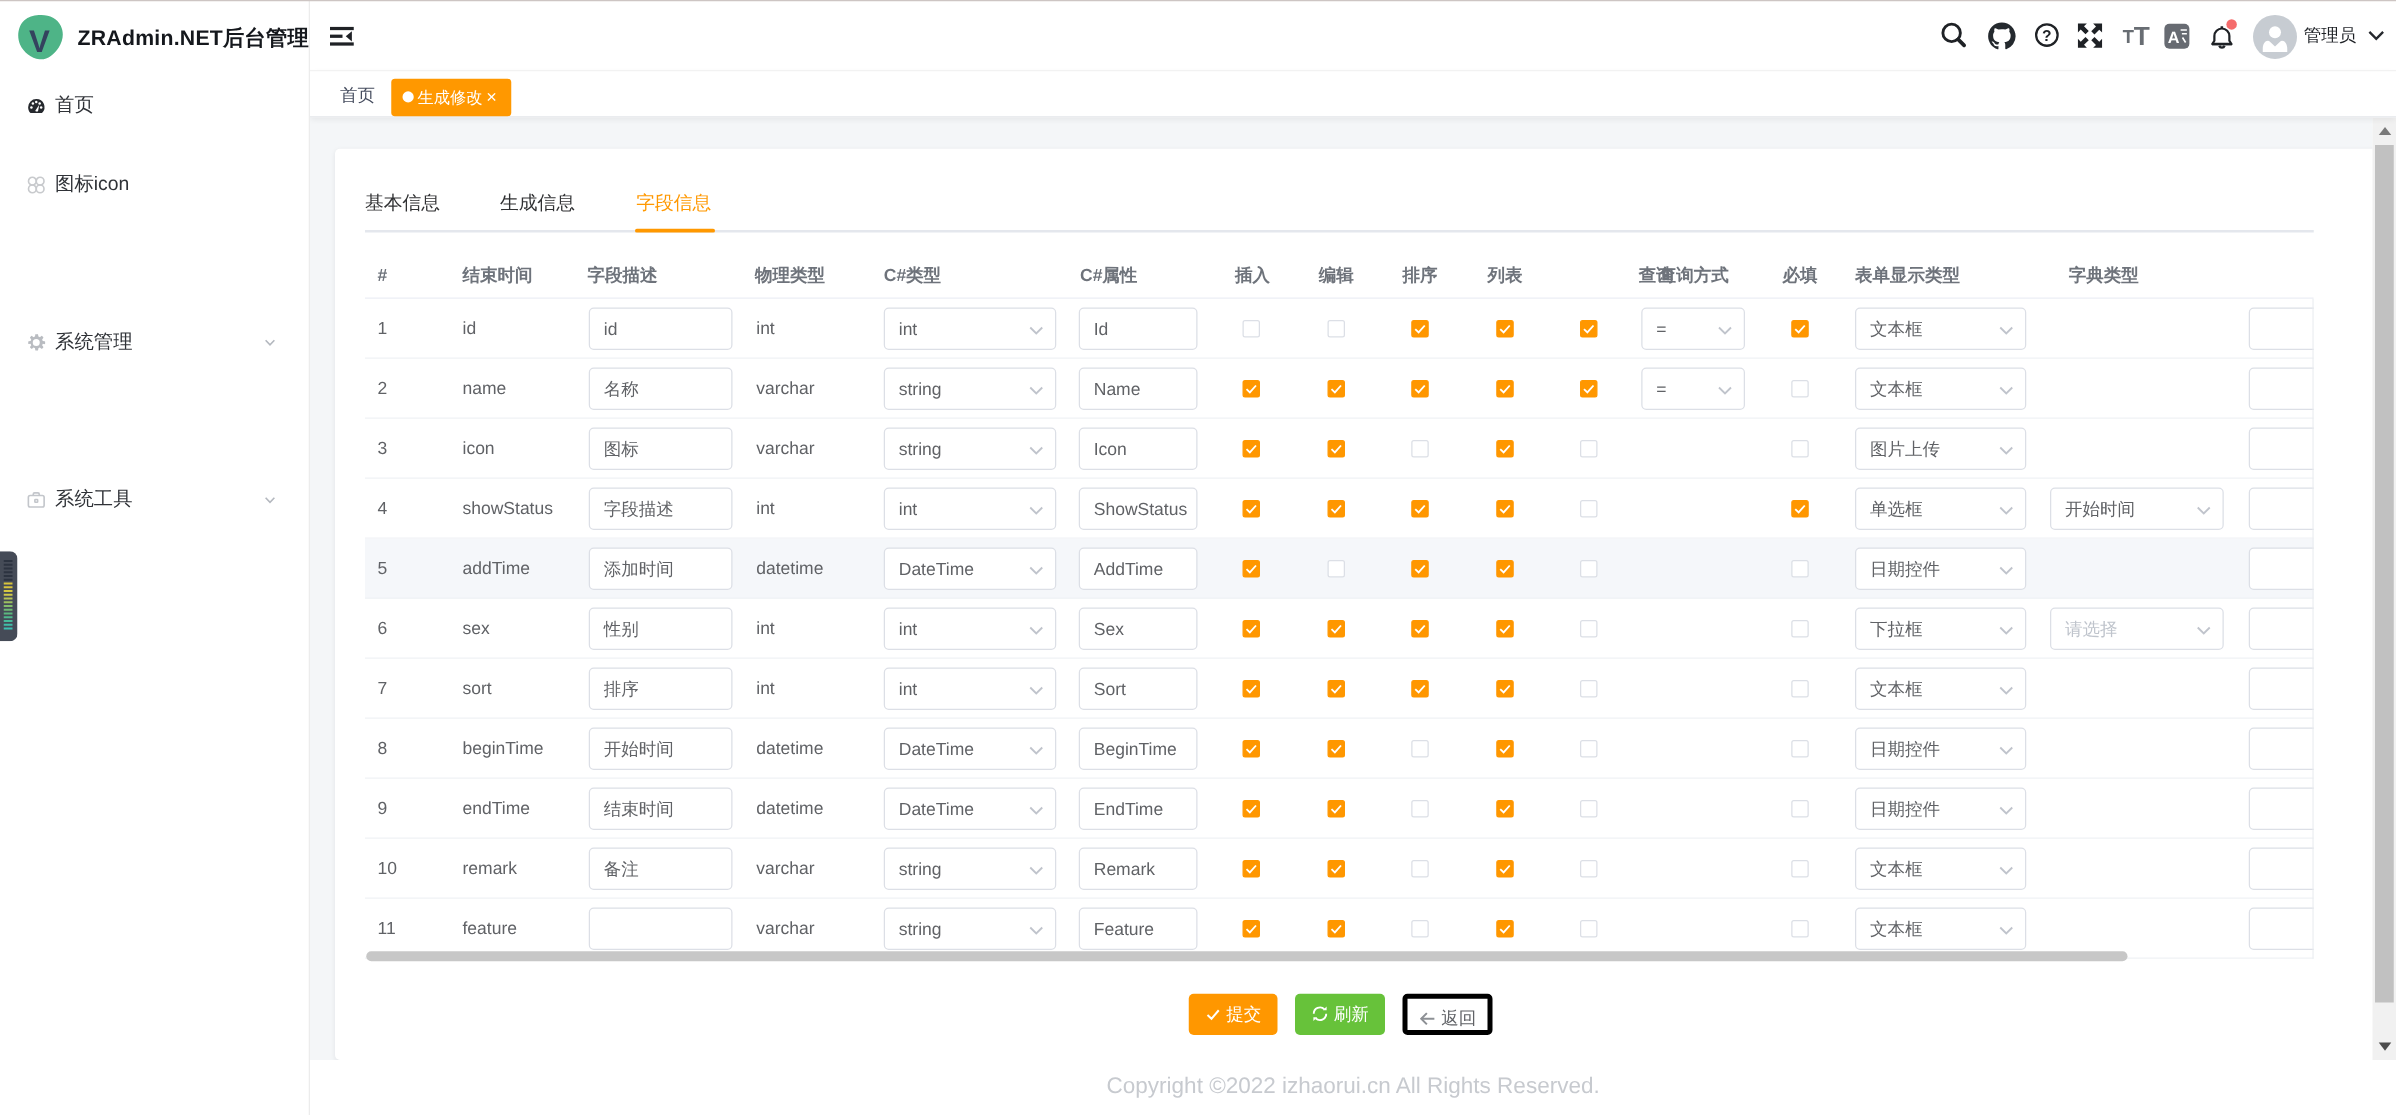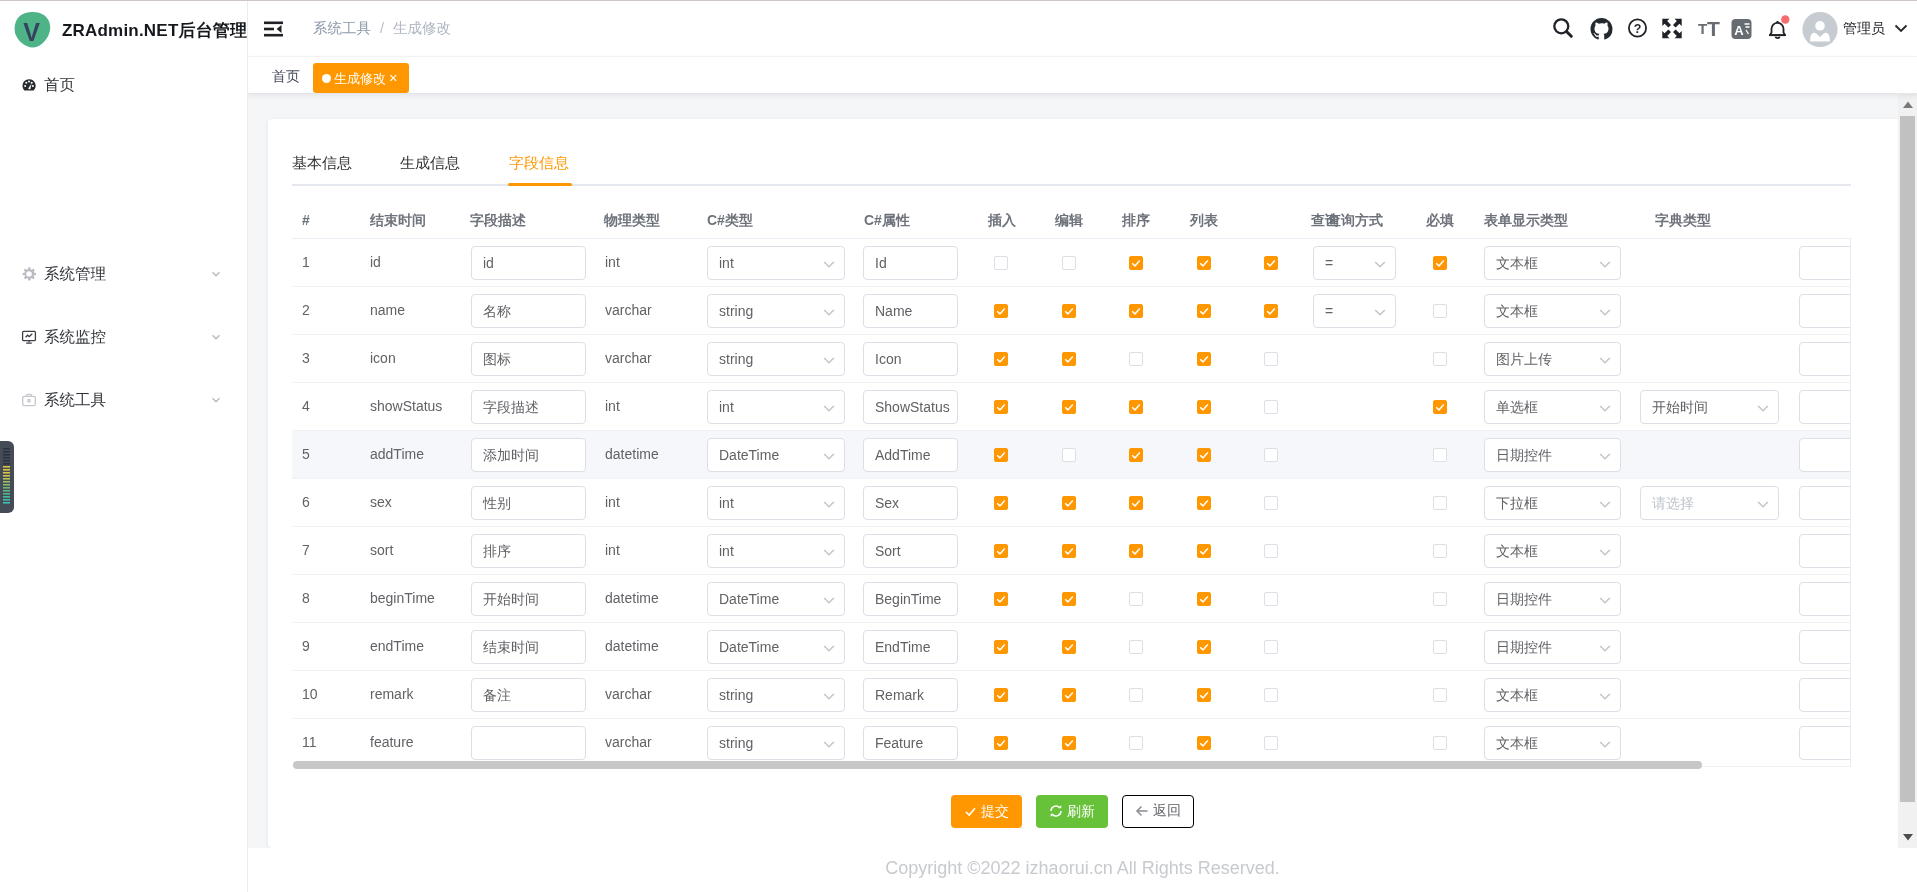--- a/index.html
+++ b/index.html
@@ -47,21 +47,21 @@
 .sel.ph { color:#bfc4cc; }
 .sel .sel-ar { position:absolute; right:7px; top:9px; }
 .cb { position:absolute; top:17px; width:14px; height:14px; border:1px solid #dcdfe6; border-radius:2px; background:#fff; }
 .cb.on { border-color:#ff9700; background:#ff9700; }
 .cb.on svg { position:absolute; left:-1px; top:-1px; }
 #hscroll { position:absolute; left:25px; top:642px; width:1409px; height:8px; background:#c7c7c7; border-radius:4px; }
 
 .btn { position:absolute; top:676px; height:33px; border-radius:4px; font-size:14px; line-height:33px; text-align:center; color:#fff; }
 #btn-submit { left:683px; width:71px; background:#ff9700; }
 #btn-refresh { left:768px; width:72px; background:#67c23a; }
-#btn-back { left:854px; width:72px; background:#fff; border:1px solid #000000; color:#606266; line-height:31px;font-family:Liberation Mono, monospace; }
+#btn-back { left:854px; width:72px; background:#fff; border:4px solid #000000; color:#606266; line-height:31px; }
 .btn svg { vertical-align:-2px; margin-right:4px; }
 
 #vsb { position:absolute; left:1898px; top:94px; width:19px; height:754px; background:#f1f1f1; }
 #vsb .thumb { position:absolute; left:2px; top:22px; width:15px; height:686px; background:#c1c1c1; }
 #topline { position:absolute; left:0; top:0; width:1917px; height:1px; background:#cdc5c3; z-index:9; }
 </style>
 </head>
 <body>
 <div id="topline"></div>
 
@@ -79,36 +79,34 @@
         <path d="M8 2.2 A6.5 6.5 0 0 0 1.5 8.7 C1.5 10.5 2.2 12.2 3.4 13.4 L12.6 13.4 A6.5 6.5 0 0 0 8 2.2 Z" fill="#26292e"></path>
         <circle cx="4.1" cy="9" r="1" fill="#fff"></circle>
         <circle cx="5.3" cy="5.7" r="1" fill="#fff"></circle>
         <circle cx="8" cy="4.6" r="1" fill="#fff"></circle>
         <circle cx="10.7" cy="5.7" r="1" fill="#fff"></circle>
         <circle cx="11.9" cy="9" r="1" fill="#fff"></circle>
         <path d="M7.2 11.5 A1.6 1.6 0 0 0 9.4 11.9 L10.4 6.8 L8 10.3 Z" fill="#fff"></path>
       </svg>
     <div class="mtx">首页</div>
   </div>
+  <div class="mitem" style="top:120px">
+    <svg class="mic" viewBox="0 0 16 16" fill="none" stroke="#c8cacd" stroke-width="1.3">
+      <circle cx="4.9" cy="4.9" r="3.1"></circle>
+        <circle cx="11.1" cy="4.9" r="3.1"></circle>
+        <circle cx="4.9" cy="11.1" r="3.1"></circle>
+        <circle cx="11.1" cy="11.1" r="3.1"></circle>
+    </svg>
+    <div class="mtx" style="left:44px">图标icon</div>
+  </div>
   <div class="mitem" style="top:246px">
     <svg class="mic" viewBox="0 0 16 16">
         <path d="M8 5.2a2.8 2.8 0 1 0 0 5.6 2.8 2.8 0 0 0 0-5.6zm6.7 4.1l-1.5-.3a5.4 5.4 0 0 1-.5 1.2l.9 1.2a.5.5 0 0 1 0 .6l-.9.9a.5.5 0 0 1-.6 0l-1.2-.9a5.4 5.4 0 0 1-1.2.5l-.2 1.5a.5.5 0 0 1-.5.4h-1.3a.5.5 0 0 1-.5-.4l-.2-1.5a5.4 5.4 0 0 1-1.2-.5l-1.2.9a.5.5 0 0 1-.6 0l-.9-.9a.5.5 0 0 1 0-.6l.9-1.2a5.4 5.4 0 0 1-.5-1.2l-1.5.2a.5.5 0 0 1-.4-.5v-1.3a.5.5 0 0 1 .4-.5l1.5-.2a5.4 5.4 0 0 1 .5-1.2l-.9-1.2a.5.5 0 0 1 0-.6l.9-.9a.5.5 0 0 1 .6 0l1.2.9a5.4 5.4 0 0 1 1.2-.5l.2-1.5a.5.5 0 0 1 .5-.4h1.3a.5.5 0 0 1 .5.4l.2 1.5a5.4 5.4 0 0 1 1.2.5l1.2-.9a.5.5 0 0 1 .6 0l.9.9a.5.5 0 0 1 0 .6l-.9 1.2a5.4 5.4 0 0 1 .5 1.2l1.5.2a.5.5 0 0 1 .4.5v1.3a.5.5 0 0 1-.4.5z" fill="#b9bcc1"></path>
       </svg>
     <div class="mtx">系统管理</div>
-    <svg class="mchev" width="12" height="12" viewBox="0 0 12 12">
-        <path d="M2.5 4.2 L6 7.8 L9.5 4.2" fill="none" stroke="#b4b8bf" stroke-width="1.3"></path>
-      </svg>
-  </div>
-  <div class="mitem" style="top:309px">
-    <svg class="mic" viewBox="0 0 16 16" fill="none" stroke="#3c4046" stroke-width="1.3">
-      <rect x="1.6" y="2.3" width="12.8" height="9.4" rx="1"></rect>
-      <path d="M4.6 8.2 L6.6 6.2 L8.2 7.6 L11.3 4.8"></path>
-      <path d="M8 11.7 L8 13.2 M5.2 14.2 L10.8 14.2"></path>
-    </svg>
-    <div class="mtx">系统监控</div>
     <svg class="mchev" width="12" height="12" viewBox="0 0 12 12">
         <path d="M2.5 4.2 L6 7.8 L9.5 4.2" fill="none" stroke="#b4b8bf" stroke-width="1.3"></path>
       </svg>
   </div>
   <div class="mitem" style="top:372px">
     <svg class="mic" viewBox="0 0 16 16" fill="none" stroke="#c3c6cb" stroke-width="1.3">
       <rect x="1.7" y="4.4" width="12.6" height="9.2" rx="1.4"></rect>
       <path d="M5.6 4.4 V3.3 a1 1 0 0 1 1-1 h2.8 a1 1 0 0 1 1 1 V4.4"></path>
       <rect x="6.9" y="7.6" width="2.2" height="2.2" rx="0.4"></rect>
     </svg>
@@ -144,21 +142,20 @@
   </svg>
 </div>
 
 <div id="topbar">
   <svg class="abs" style="left:16px;top:21px" width="20" height="16" viewBox="0 0 20 16">
     <rect x="0" y="0.5" width="19" height="2.6" fill="#1f2226"></rect>
     <rect x="0" y="6.7" width="10" height="2.6" fill="#1f2226"></rect>
     <path d="M17.5 3.9 v8.2 L12.6 8 Z" fill="#1f2226"></path>
     <rect x="0" y="12.9" width="19" height="2.6" fill="#1f2226"></rect>
   </svg>
-  <div id="crumb">系统工具<span class="sep">/</span><span class="c2">生成修改</span></div>
 
   <svg class="tbico" style="left:1304px" width="22" height="56" viewBox="0 0 22 56">
     <circle cx="9.3" cy="26.3" r="7" fill="none" stroke="#1f2226" stroke-width="2.3"></circle>
     <path d="M14.5 31.5 L19.3 36.3" stroke="#1f2226" stroke-width="3" stroke-linecap="round"></path>
   </svg>
   <svg class="tbico" style="left:1342px" width="23" height="56" viewBox="0 0 23 56">
     <g transform="translate(0.5,18)">
         <path fill="#24292e" d="M11 0C4.92 0 0 4.92 0 11c0 4.87 3.15 8.99 7.52 10.44.55.1.75-.24.75-.53 0-.26-.01-1.13-.02-2.05-3.06.67-3.71-1.3-3.71-1.3-.5-1.27-1.22-1.61-1.22-1.61-1-.68.08-.67.08-.67 1.1.08 1.68 1.13 1.68 1.13.98 1.68 2.57 1.2 3.2.91.1-.71.38-1.2.7-1.47-2.44-.28-5.01-1.22-5.01-5.43 0-1.2.43-2.18 1.13-2.95-.11-.28-.49-1.4.11-2.91 0 0 .92-.3 3.03 1.13A10.5 10.5 0 0 1 11 5.32c.93 0 1.87.13 2.75.37 2.1-1.43 3.02-1.13 3.02-1.13.6 1.52.22 2.64.11 2.91.7.77 1.13 1.75 1.13 2.95 0 4.22-2.57 5.15-5.02 5.42.39.34.74 1 .74 2.03 0 1.47-.01 2.65-.01 3.01 0 .29.2.64.76.53A11.01 11.01 0 0 0 22 11c0-6.08-4.92-11-11-11z"></path>
       </g>
   </svg>

